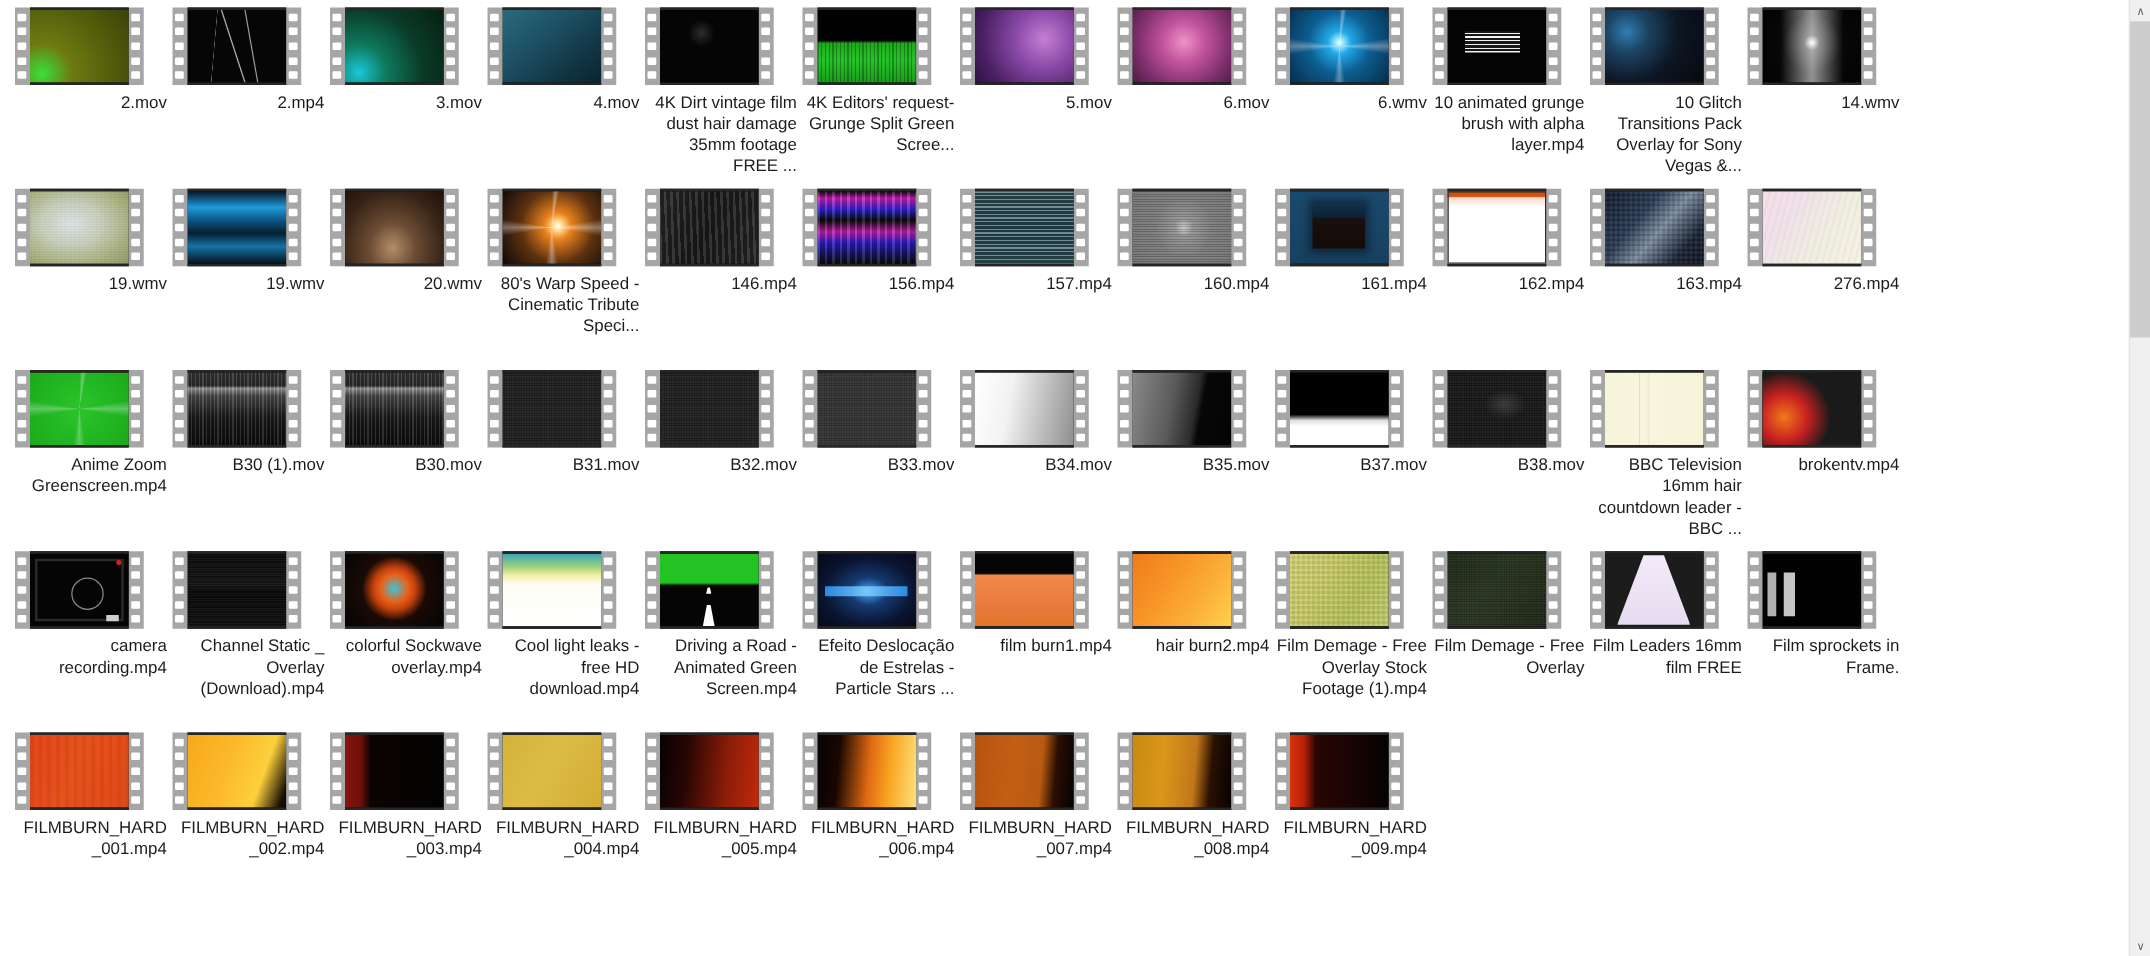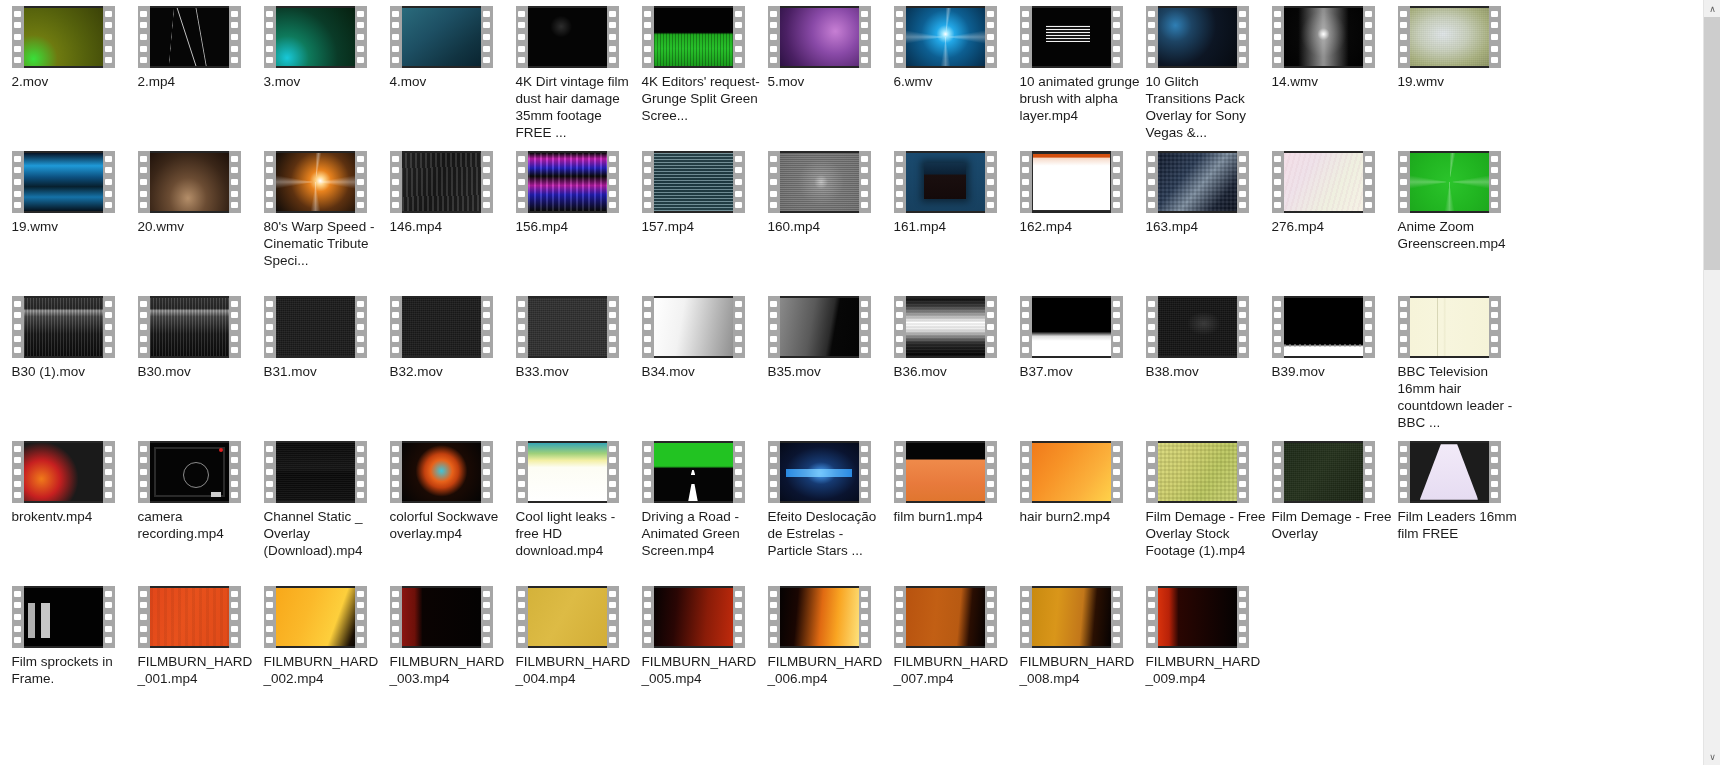--- a/index.html
+++ b/index.html
@@ -75,21 +75,21 @@
     background:#111;
     border-top:2px solid #262626;
     border-bottom:2px solid #262626;
   }
   .thumb .px{position:absolute;left:0;top:0;right:0;bottom:0;}
 
   
   .caption{
     margin-top:5px;
     width:122px;
-    text-align:left;
+    text-align:right;
     font-size:13.5px;
     line-height:17px;
     color:#1c1c1c;
     word-wrap:break-word;
     overflow-wrap:break-word;
     font-family:"Liberation Sans", sans-serif;
     margin-left:19px;
     -webkit-font-smoothing:antialiased;
   }
 
@@ -316,20 +316,42 @@
       <div class="tile">
         <div class="filmstrip">
           <div class="perf">
             <i></i>
             <i></i>
             <i></i>
             <i></i>
             <i></i>
           </div>
           <div class="thumb">
+            <div class="px" style="background:radial-gradient(circle at 52% 44%,#ef93c9 0%,#c2549c 32%,#7e2f6b 70%,#4b1b42 100%);"></div>
+          </div>
+          <div class="perf">
+            <i></i>
+            <i></i>
+            <i></i>
+            <i></i>
+            <i></i>
+          </div>
+        </div>
+        <div class="caption">6.mov</div>
+      </div>
+      <div class="tile">
+        <div class="filmstrip">
+          <div class="perf">
+            <i></i>
+            <i></i>
+            <i></i>
+            <i></i>
+            <i></i>
+          </div>
+          <div class="thumb">
             <div class="px" style="background:radial-gradient(circle at 50% 45%,#ffffff 0%,#9fe8ff 6%,#22a8e8 18%,#0d5f92 48%,#062c4a 100%);"></div>
             <div class="px ray" style="opacity:.65;"></div>
           </div>
           <div class="perf">
             <i></i>
             <i></i>
             <i></i>
             <i></i>
             <i></i>
           </div>
@@ -852,43 +874,20 @@
           </div>
           <div class="perf">
             <i></i>
             <i></i>
             <i></i>
             <i></i>
             <i></i>
           </div>
         </div>
         <div class="caption">B35.mov</div>
-      </div>
-      <div class="tile">
-        <div class="filmstrip">
-          <div class="perf">
-            <i></i>
-            <i></i>
-            <i></i>
-            <i></i>
-            <i></i>
-          </div>
-          <div class="thumb">
-            <div class="px" style="background:linear-gradient(180deg,#0d0d0d 0%,#3c3c3c 14%,#ffffff 42%,#e8e8e8 55%,#2a2a2a 78%,#050505 100%);"></div>
-            <div class="px scan" style="opacity:.18;"></div>
-          </div>
-          <div class="perf">
-            <i></i>
-            <i></i>
-            <i></i>
-            <i></i>
-            <i></i>
-          </div>
-        </div>
-        <div class="caption">B36.mov</div>
       </div>
       <div class="tile">
         <div class="filmstrip">
           <div class="perf">
             <i></i>
             <i></i>
             <i></i>
             <i></i>
             <i></i>
           </div>
@@ -921,43 +920,20 @@
           </div>
           <div class="perf">
             <i></i>
             <i></i>
             <i></i>
             <i></i>
             <i></i>
           </div>
         </div>
         <div class="caption">B38.mov</div>
-      </div>
-      <div class="tile">
-        <div class="filmstrip">
-          <div class="perf">
-            <i></i>
-            <i></i>
-            <i></i>
-            <i></i>
-            <i></i>
-          </div>
-          <div class="thumb">
-            <div class="px" style="background:linear-gradient(180deg,#000000 0%,#000000 80%,#ffffff 84%,#ffffff 100%);"></div>
-            <div class="px" style="top:80%;background:repeating-linear-gradient(90deg,rgba(160,160,160,.5) 0 2px,transparent 2px 5px);height:5%;"></div>
-          </div>
-          <div class="perf">
-            <i></i>
-            <i></i>
-            <i></i>
-            <i></i>
-            <i></i>
-          </div>
-        </div>
-        <div class="caption">B39.mov</div>
       </div>
       <div class="tile">
         <div class="filmstrip">
           <div class="perf">
             <i></i>
             <i></i>
             <i></i>
             <i></i>
             <i></i>
           </div>

